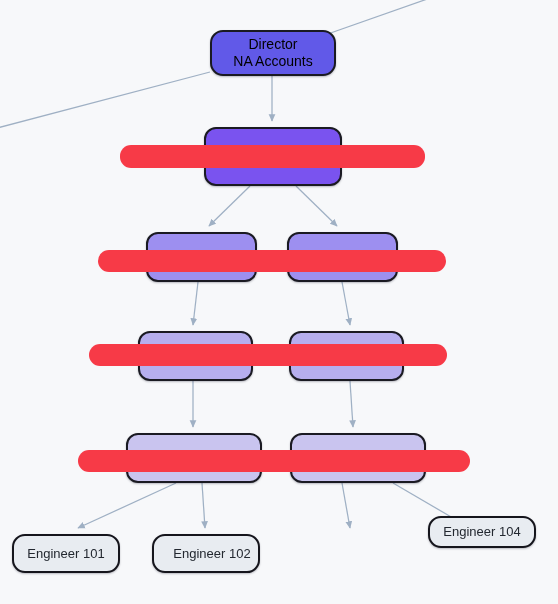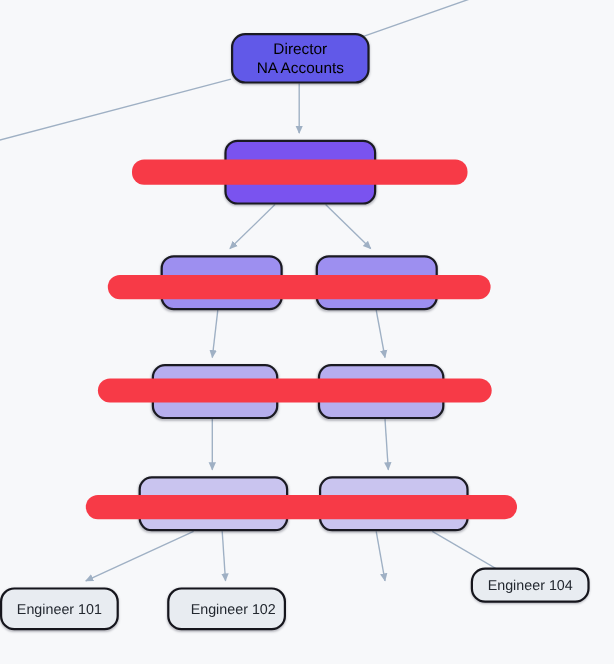--- a/index.html
+++ b/index.html
@@ -123,21 +123,21 @@
   <div class="node node-l3" style="left:287px; top:232px; width:111px; height:50px;"></div>
 
   <div class="node node-l4" style="left:138px; top:331px; width:115px; height:50px;"></div>
 
   <div class="node node-l4" style="left:289px; top:331px; width:115px; height:50px;"></div>
 
   <div class="node node-l5" style="left:126px; top:433px; width:136px; height:50px;"></div>
 
   <div class="node node-l5" style="left:290px; top:433px; width:136px; height:50px;"></div>
 
-  <div class="node node-leaf" style="left:0; top:534px; width:108px; height:39px;">Engineer 101</div>
+  <div class="node node-leaf" style="left:12px; top:534px; width:108px; height:39px;">Engineer 101</div>
 
   <div class="node node-leaf" style="left:152px; top:534px; width:108px; height:39px;padding-left:12px;">Engineer 102</div>
 
 
   <div class="node node-leaf" style="left:428px; top:516px; width:108px; height:32px;">Engineer 104</div>
 
   <div class="redaction-bar" style="left:120px; top:145px; width:305px; height:23px;"></div>
 
   <div class="redaction-bar" style="left:98px; top:250px; width:348px; height:22px;"></div>
 

